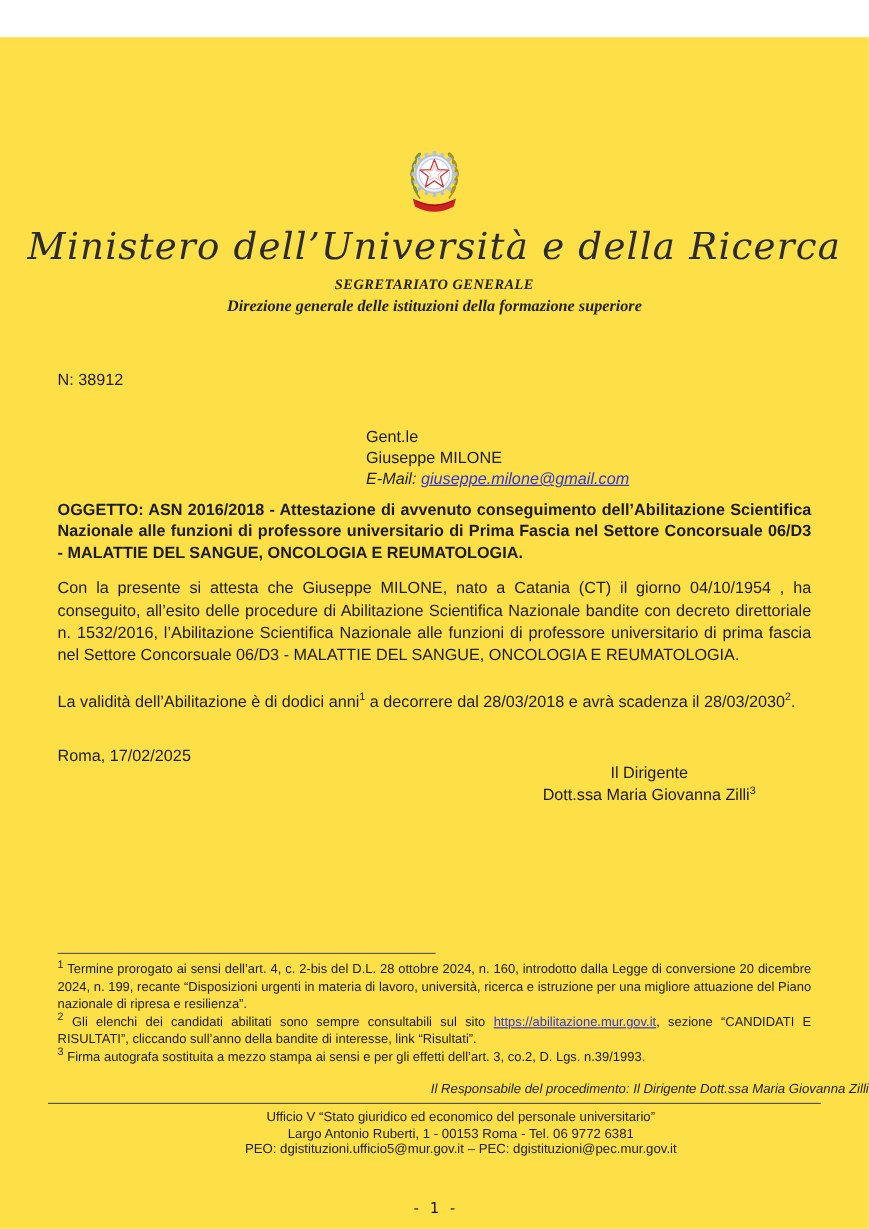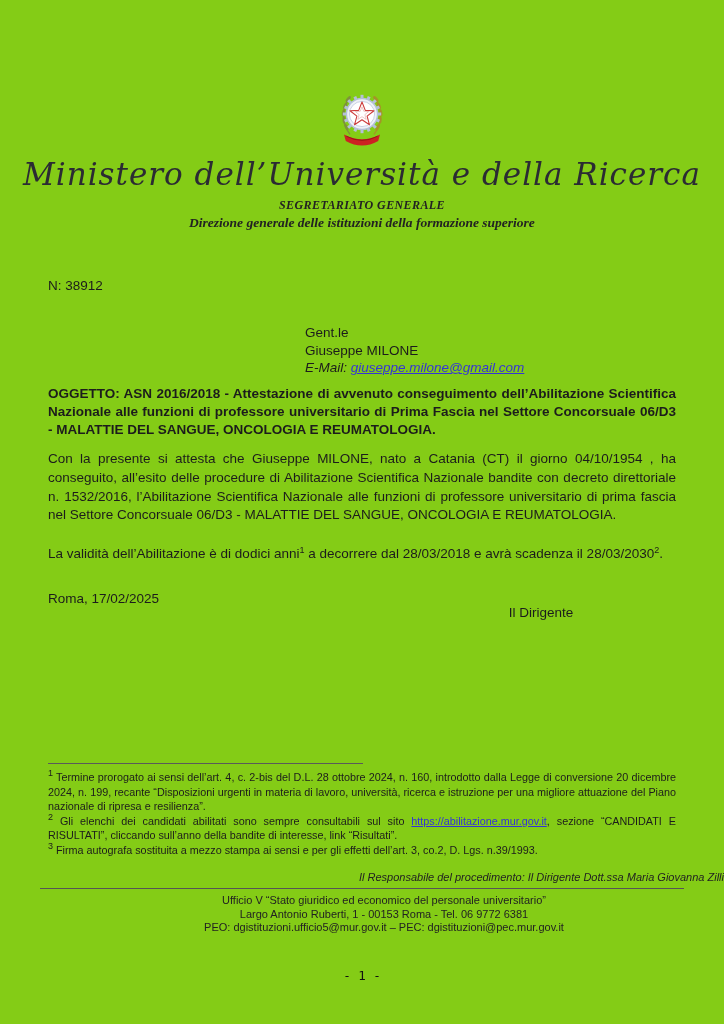--- a/index.html
+++ b/index.html
@@ -4,21 +4,21 @@
 <style>
   * { margin: 0; padding: 0; box-sizing: border-box; }
   html, body { background: #ffffff; }
   body {
     width: 724px; height: 1024px;
     position: relative;
     font-family: "Liberation Sans", sans-serif;
     color: #1c1c1c;
     overflow: hidden;
   }
-  .page { position: absolute; inset: 0; background: #84cc16; }
+  .page { position: absolute; inset: 0; background: #fde047; margin-top: 31px; }
 
   
   .letterhead { text-align: center; padding-top: 84px; }
   .emblem { width: 60px; height: 66px; display: inline-block; }
   .ministry-script {
     font-family: "DejaVu Serif", serif;
     font-style: italic;
     font-size: 31px;
     letter-spacing: 1px;
     color: #2b2b33;
@@ -178,20 +178,21 @@
     <div class="subject">OGGETTO: ASN 2016/2018 - Attestazione di avvenuto conseguimento dell’Abilitazione Scientifica Nazionale alle funzioni di professore universitario di Prima Fascia nel Settore Concorsuale 06/D3 - MALATTIE DEL SANGUE, ONCOLOGIA E REUMATOLOGIA.</div>
 
     <div class="para1">Con la presente si attesta che Giuseppe MILONE, nato a Catania (CT) il giorno 04/10/1954 , ha conseguito, all’esito delle procedure di Abilitazione Scientifica Nazionale bandite con decreto direttoriale n. 1532/2016, l’Abilitazione Scientifica Nazionale alle funzioni di professore universitario di prima fascia nel Settore Concorsuale 06/D3 - MALATTIE DEL SANGUE, ONCOLOGIA E REUMATOLOGIA.</div>
 
     <div class="para2"><span>La validità dell’Abilitazione è di dodici anni</span><sup>1</sup><span> a decorrere dal 28/03/2018 e avrà scadenza il 28/03/2030</span><sup>2</sup><span>.</span></div>
 
     <div class="dateline">Roma, 17/02/2025</div>
 
     <div class="signature">
       <div>Il Dirigente</div>
+      <div><span>Dott.ssa Maria Giovanna Zilli</span><sup>3</sup></div>
     </div>
 
     <div class="footnote-rule"></div>
 
     <div class="footnotes">
       <p><sup>1</sup><span> Termine prorogato ai sensi dell’art. 4, c. 2-bis del D.L. 28 ottobre 2024, n. 160, introdotto dalla Legge di conversione 20 dicembre 2024, n. 199, recante “Disposizioni urgenti in materia di lavoro, università, ricerca e istruzione per una migliore attuazione del Piano nazionale di ripresa e resilienza”.</span></p>
       <p><sup>2</sup><span> Gli elenchi dei candidati abilitati sono sempre consultabili sul sito </span><a class="link" href="#">https://abilitazione.mur.gov.it</a><span>, sezione “CANDIDATI E RISULTATI”, cliccando sull’anno della bandite di interesse, link “Risultati”.</span></p>
       <p><sup>3</sup><span> Firma autografa sostituita a mezzo stampa ai sensi e per gli effetti dell’art. 3, co.2, D. Lgs. n.39/1993.</span></p>
     </div>
 

